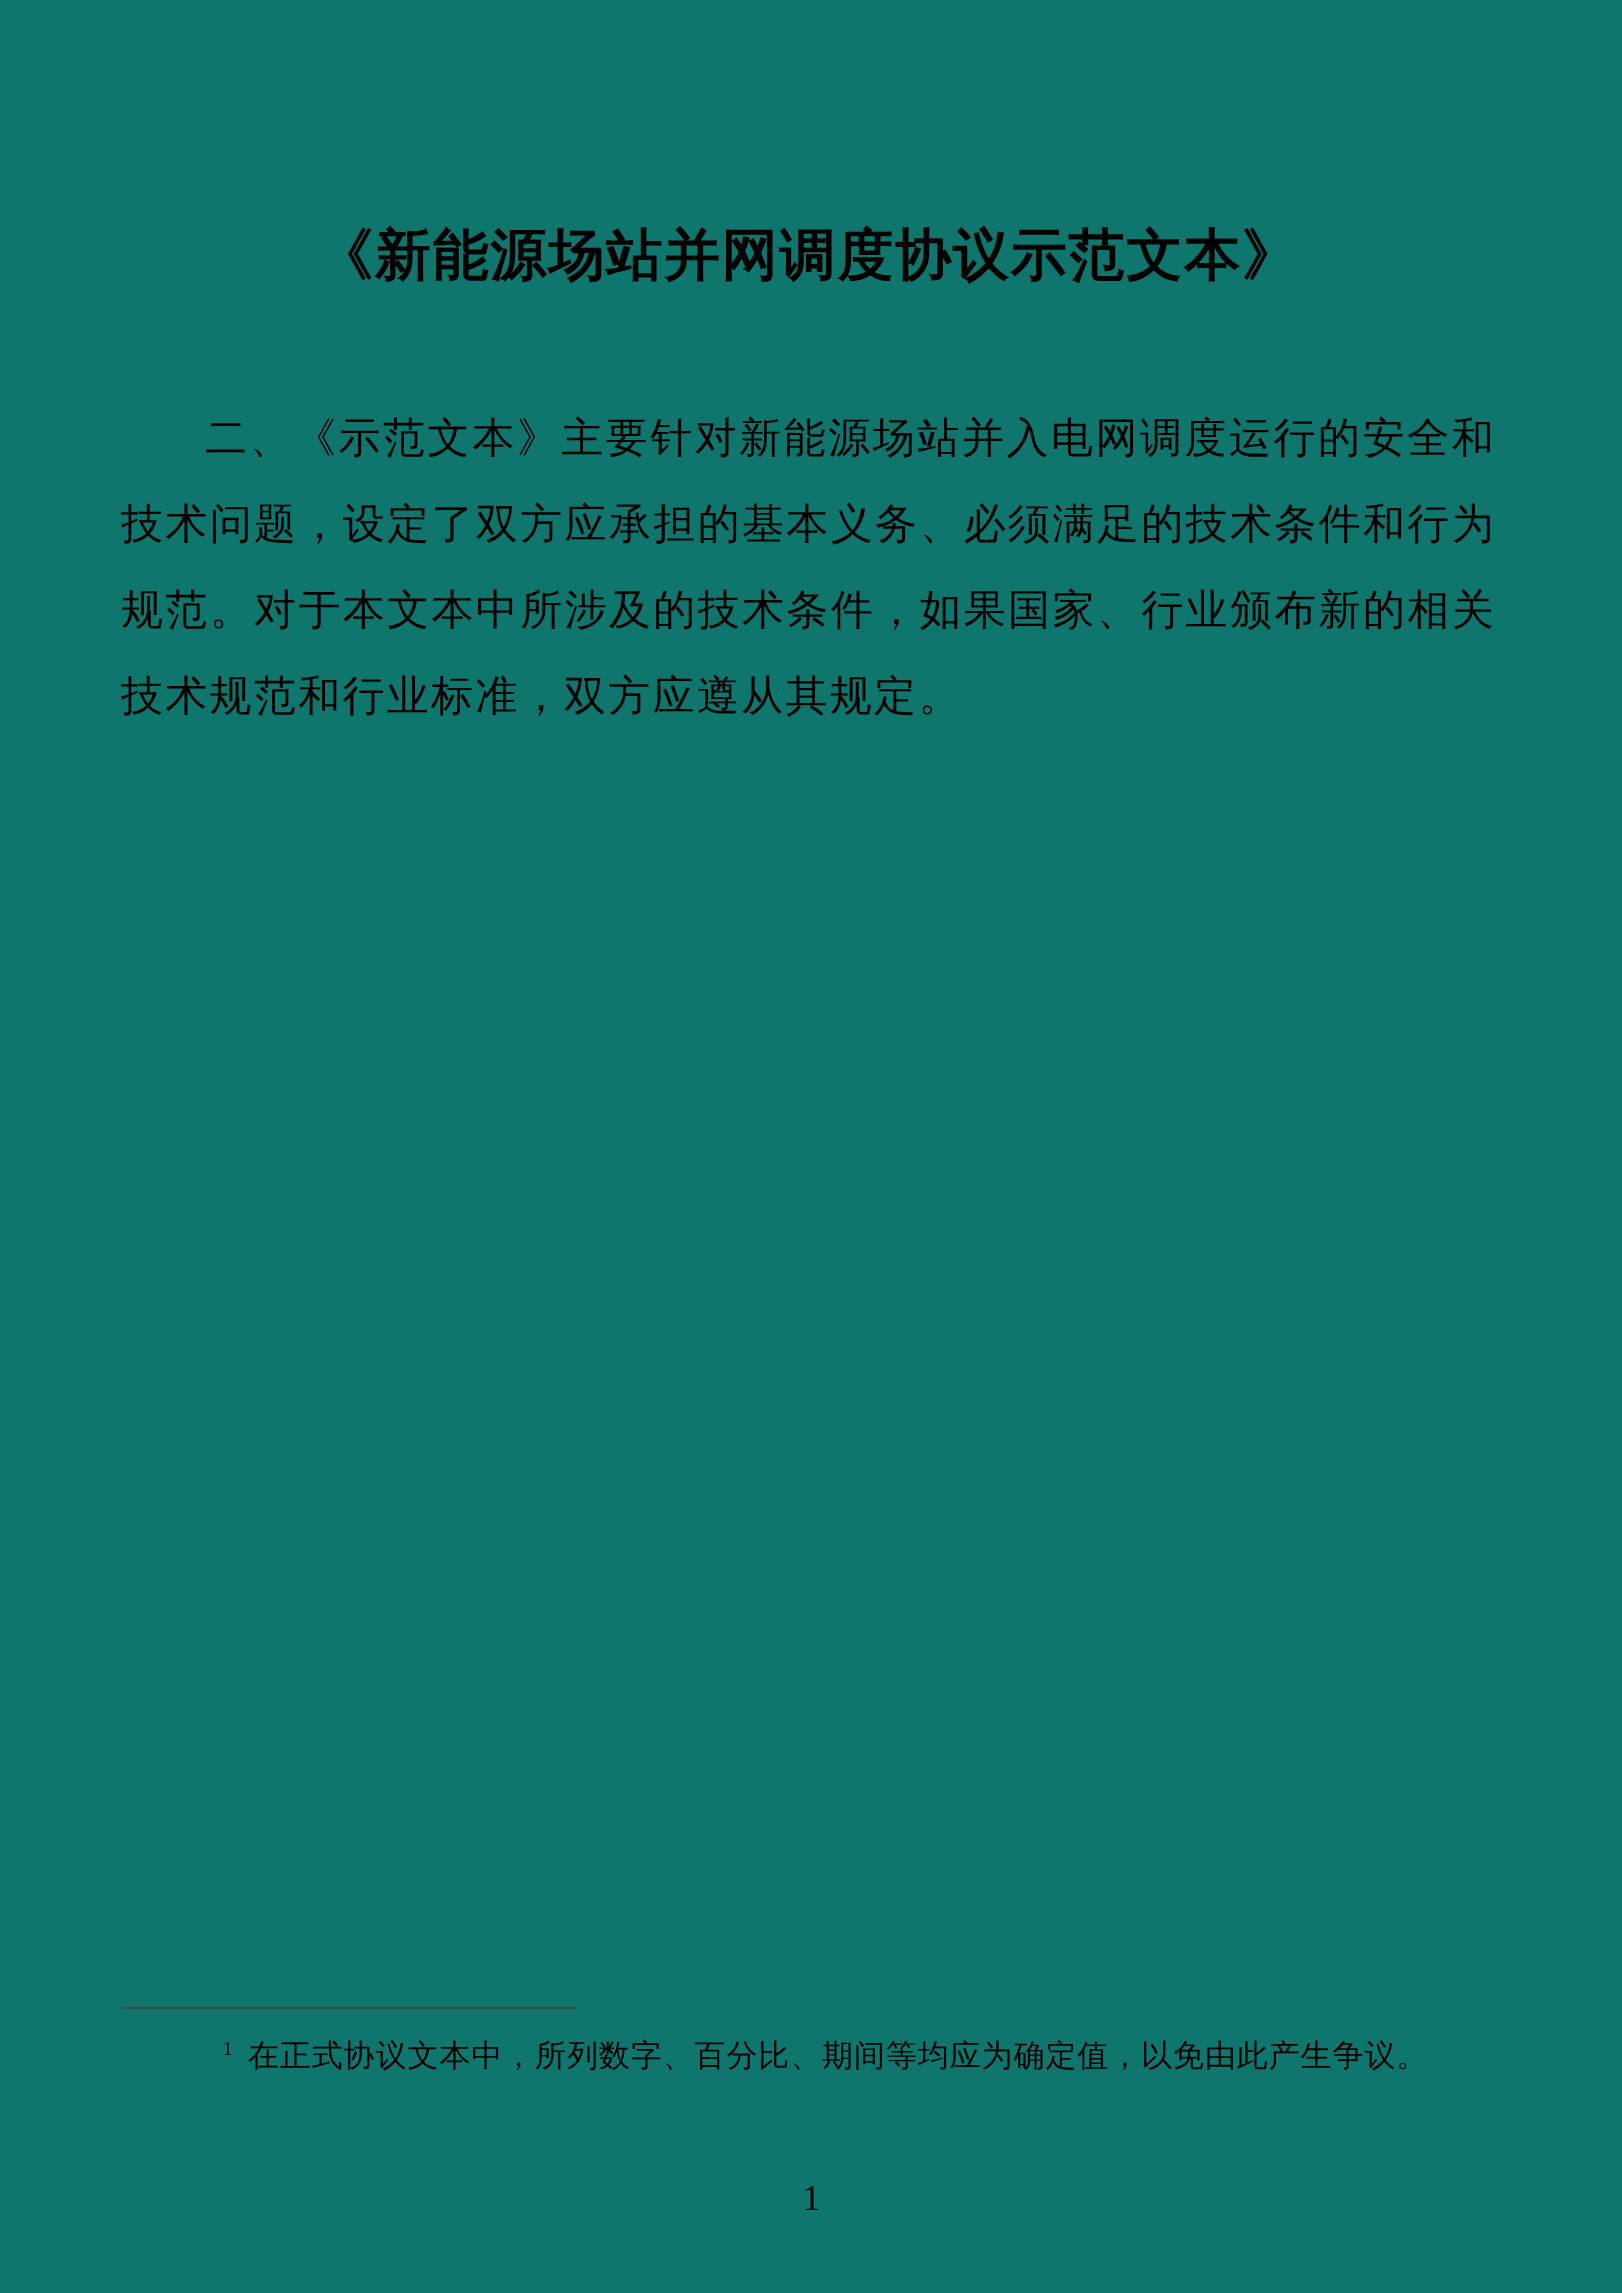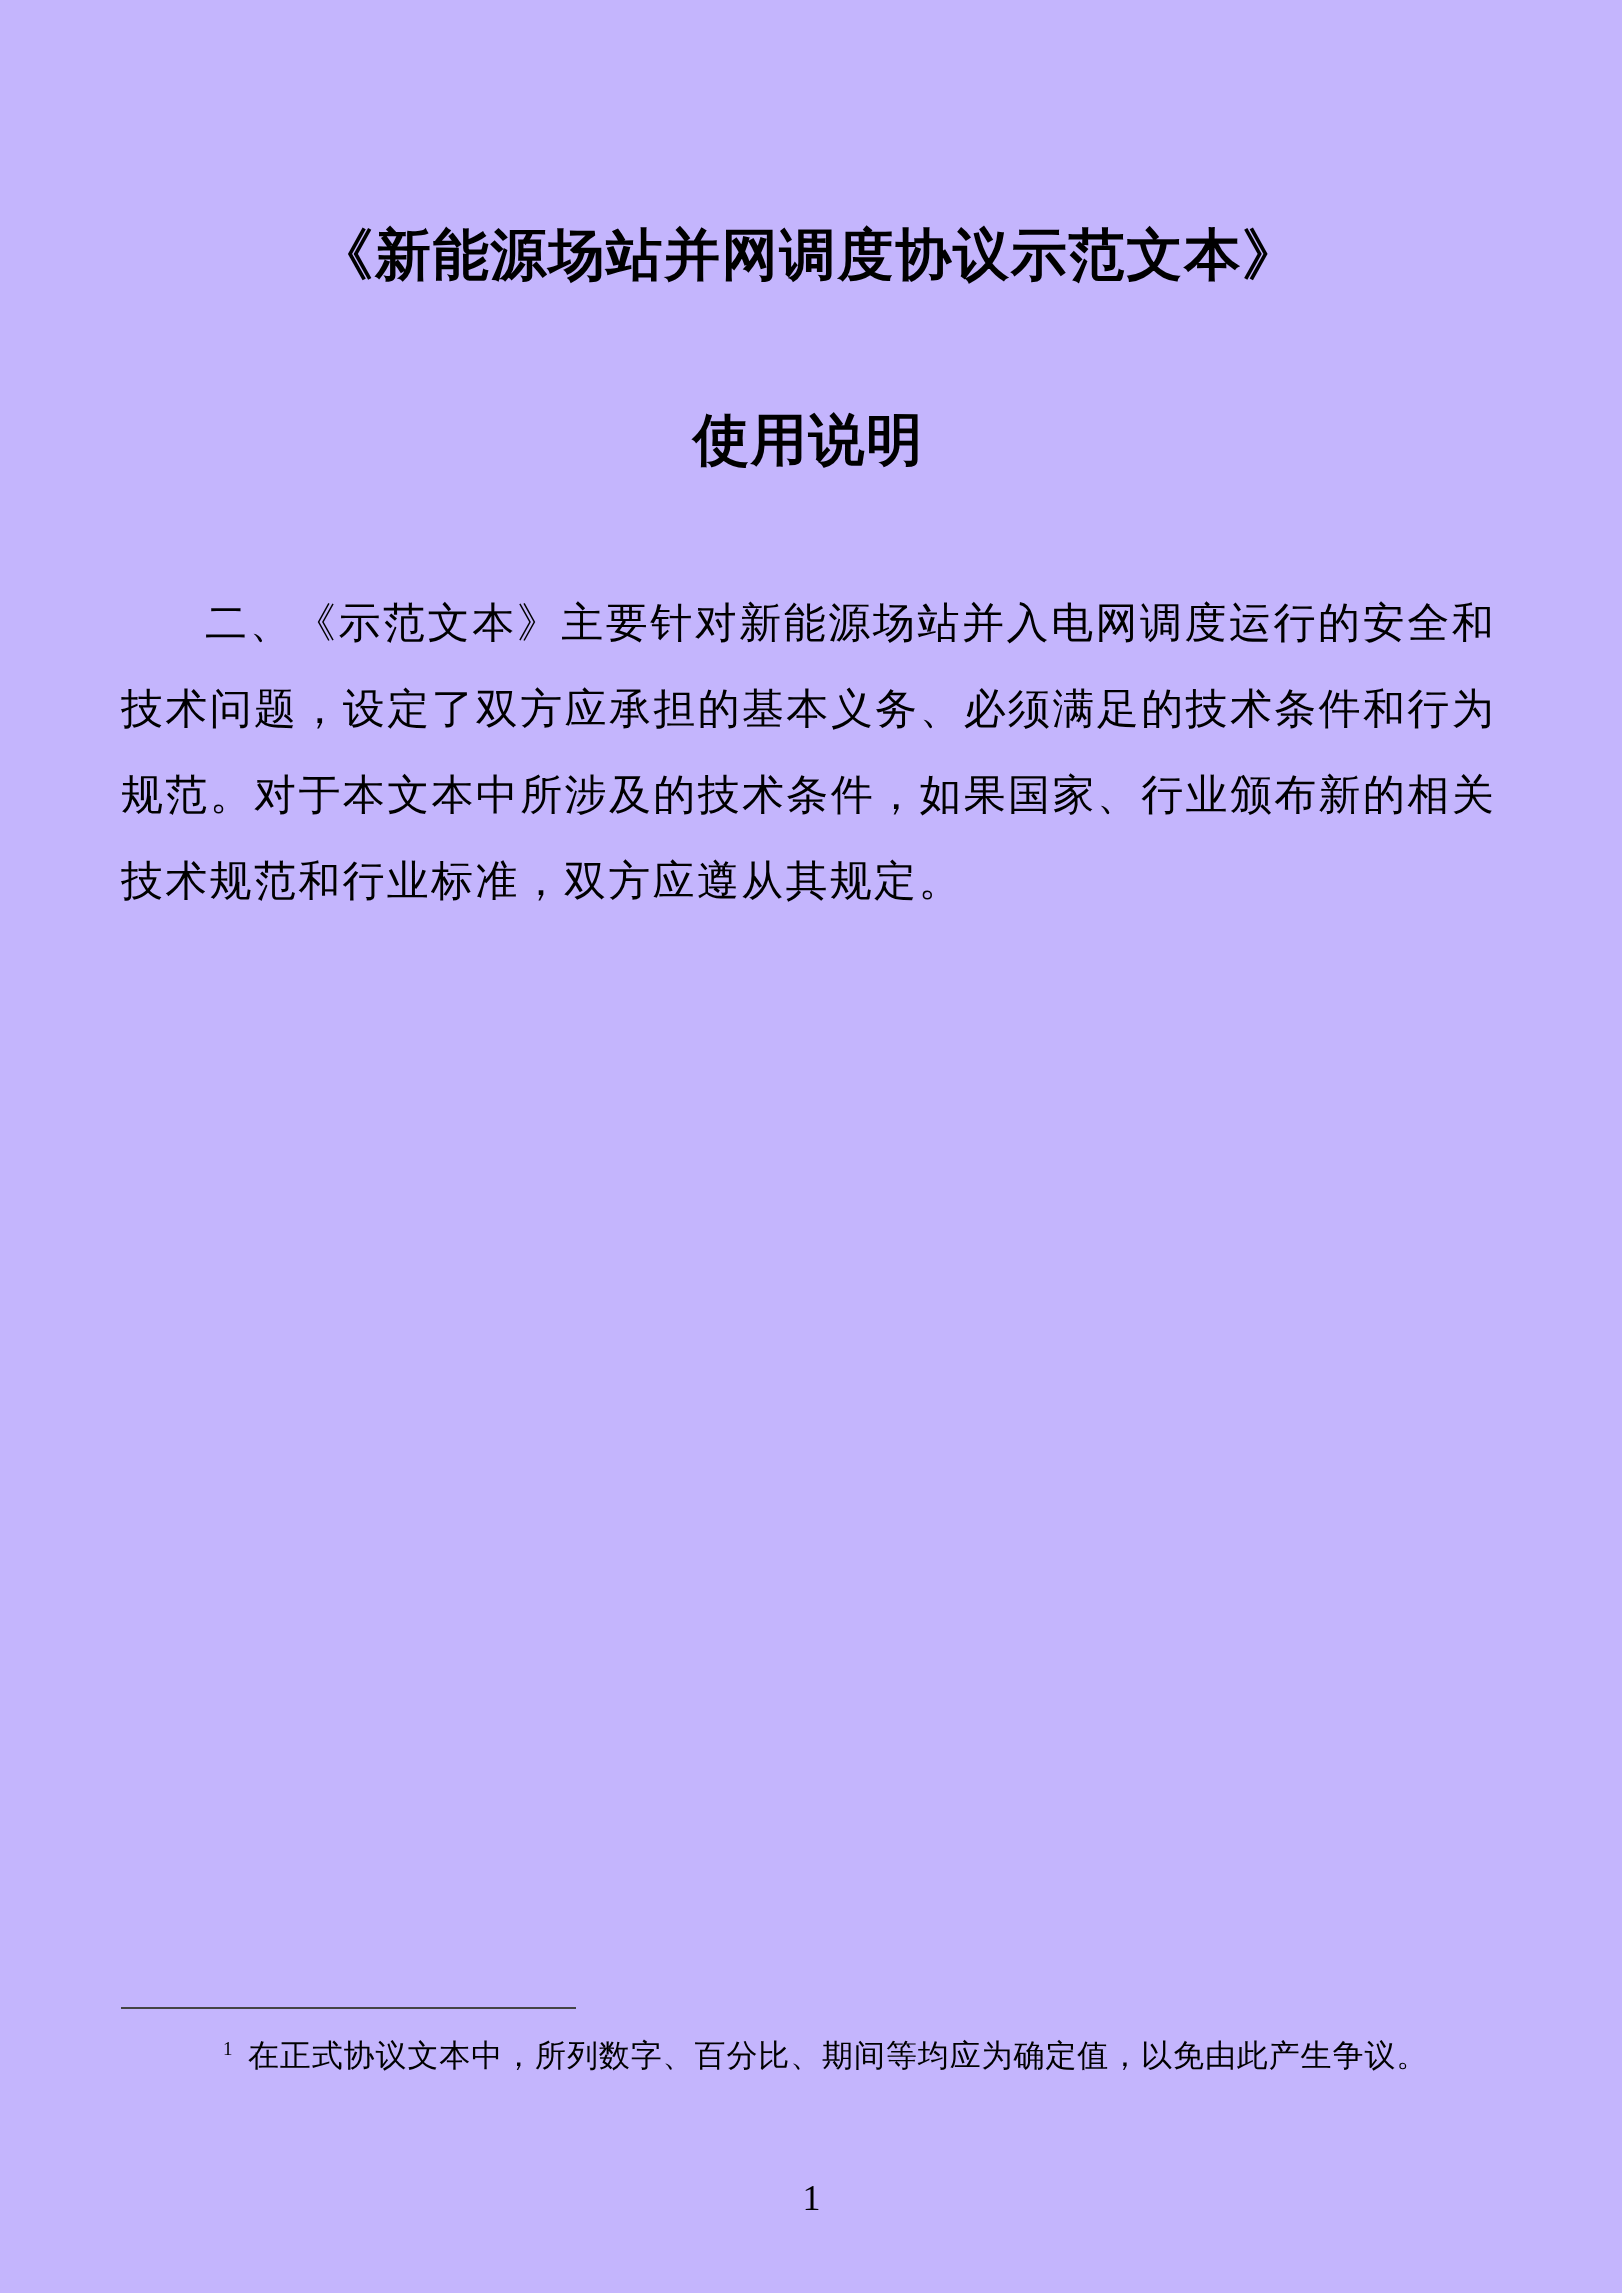--- a/index.html
+++ b/index.html
@@ -11,21 +11,21 @@
   body {
     width: 1623px;
     height: 2294px;
     font-family: "Liberation Serif", "DejaVu Serif", serif;
   }
 
   .page {
     position: relative;
     width: 1623px;
     height: 2294px;
-    background: #c4b5fd;
+    background: #0f766e;
     color: #000000;
     overflow: hidden;
   }
 
   .content {
     padding: 220px 127px 0 121px;
   }
 
   .doc-title {
     font-family: "Liberation Sans", "DejaVu Sans", sans-serif;
@@ -94,21 +94,20 @@
 </style>
 </head>
 <body>
 
 <div class="page">
 
   <div class="content">
 
     <h1 class="doc-title">《新能源场站并网调度协议示范文本》</h1>
 
-    <h1 class="doc-title second">使用说明</h1>
 
     <div class="doc-body">
       <p>二、《示范文本》主要针对新能源场站并入电网调度运行的安全和技术问题，设定了双方应承担的基本义务、必须满足的技术条件和行为规范。对于本文本中所涉及的技术条件，如果国家、行业颁布新的相关技术规范和行业标准，双方应遵从其规定。</p>
     </div>
 
   </div>
 
   <div class="footnote-area">
     <div class="footnote-divider"></div>
     <p class="footnote">

